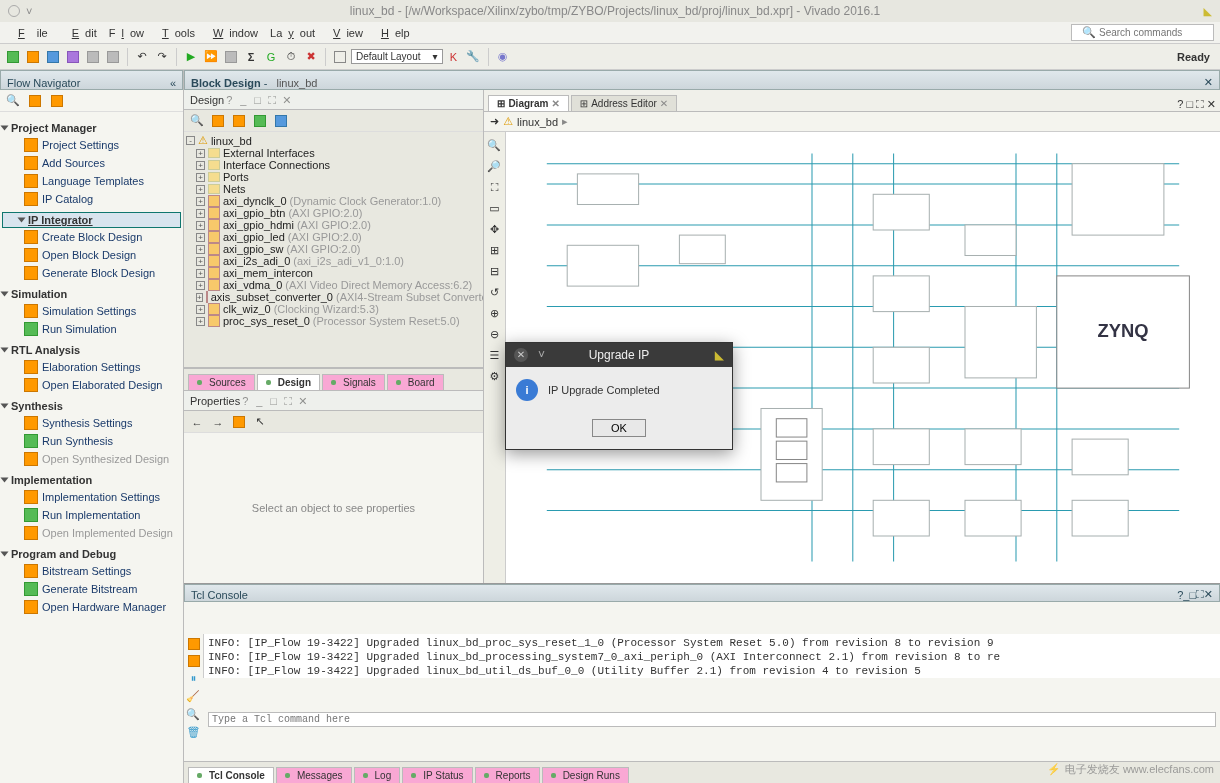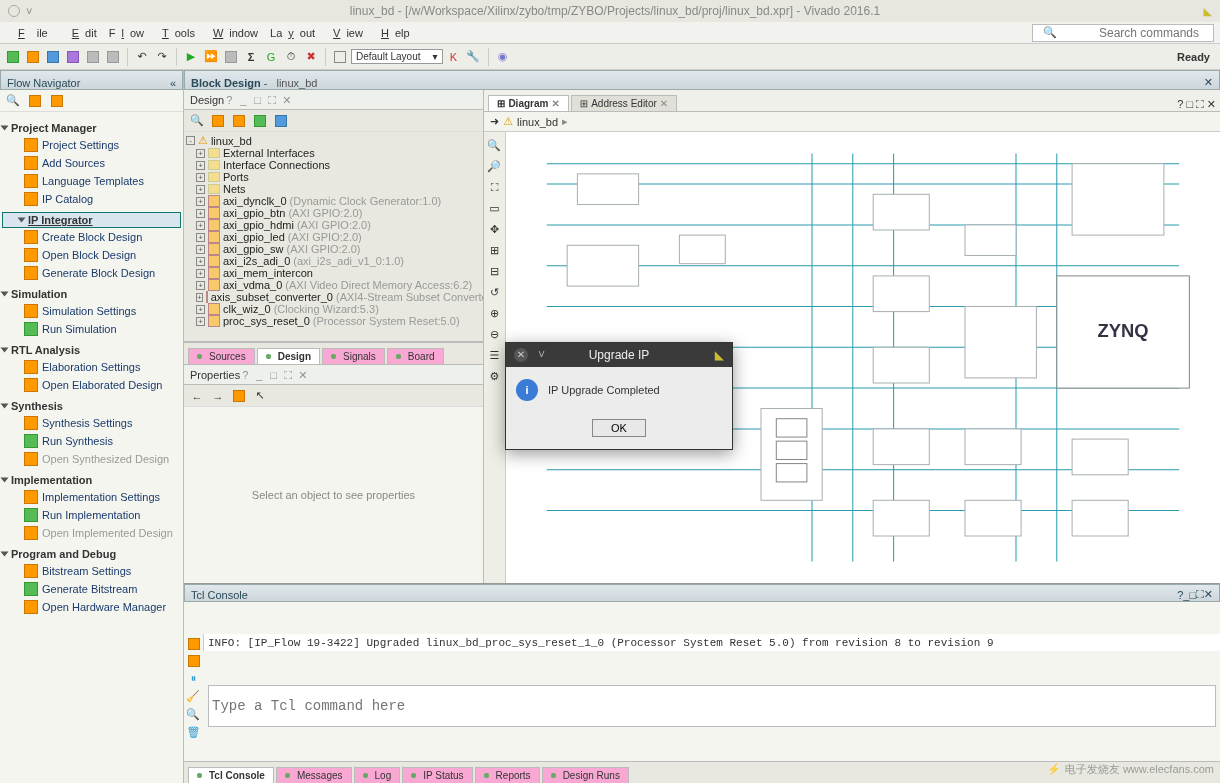--- a/index.html
+++ b/index.html
@@ -6,21 +6,21 @@
 body { width: 1220px; height: 783px; background: #e8e8e0; font-size: 11px; color: #333; overflow: hidden; position: relative; }
 
 .titlebar { height: 22px; background: #e7e7e0; display: flex; align-items: center; padding: 0 8px; color: #888; }
 .titlebar .tbicon { width: 12px; height: 12px; margin-right: 6px; }
 .titlebar .title { flex: 1; text-align: center; font-size: 12px; }
 
 .menubar { height: 22px; background: #f2f2ee; border-bottom: 1px solid #ccc; display: flex; align-items: center; padding: 0 6px; }
 .menubar span { margin: 0 6px; cursor: default; }
 .menubar .u { text-decoration: underline; }
 .menubar .search { margin-left: auto; display: flex; align-items: center; border:1px solid #bbb; background:#fff; padding:1px 4px; }
-.menubar .search input { border:none; outline:none; font-size:12px; width:110px;margin-left:39px; }
+.menubar .search input { border:none; outline:none; font-size:10px; width:110px; }
 
 .toolbar { height: 26px; background: #eeeee8; border-bottom:1px solid #ccc; display:flex; align-items:center; padding:0 4px; gap:2px; }
 .tbtn { width:18px; height:18px; display:inline-flex; align-items:center; justify-content:center; border:1px solid transparent; }
 .sep { width:1px; height:18px; background:#ccc; margin:0 3px; }
 .layout-sel { border:1px solid #999; background:#fff; padding:1px 4px; font-size:10px; display:flex; align-items:center; }
 .status-ready { margin-left:auto; font-weight:bold; padding-right:6px; }
 
 .main { display:flex; height: calc(783px - 22px - 22px - 26px); }
 
 .flownav { width: 184px; background:#f5f5f0; border-right:1px solid #bbb; display:flex; flex-direction:column; }
@@ -52,39 +52,39 @@
 .cuticon { width:12px; height:12px; background:#f7c96b; border:1px solid #b88; }
 .folicon { width:12px; height:10px; background:#f5dd8f; border:1px solid #cc9; }
 .ipname { color:#222; }
 .ipdesc { color:#999; }
 
 .tabbar { height:22px; background:#e8e8e0; border-top:1px solid #bbb; display:flex; align-items:flex-end; padding:0 4px; }
 .tab { border:1px solid #bbb; border-bottom:none; background:#f9a8d4; padding:2px 8px; margin-right:2px; font-size:10px; display:flex; align-items:center; gap:3px; }
 .tab.sel { background:#fff; font-weight:bold; }
 
 .props { display:flex; flex-direction:column; border-top:1px solid #bbb; }
-.props .body { height:176px; background:#f5f5f0; display:flex; align-items:center; justify-content:center; color:#888; }
+.props .body { height:150px; background:#f5f5f0; display:flex; align-items:center; justify-content:center; color:#888; }
 
 .canvascol { flex:1; display:flex; flex-direction:column; background:#f0f0ea; }
 .canvas-tabs { height:22px; border-bottom:1px solid #bbb; display:flex; align-items:flex-end; padding:2px 4px 0 4px; }
 .canvas-tabs .tab { background:#e0e0d8; }
 .canvas-tabs .tab.sel { background:#fff; }
 .canvas-tabs .right { margin-left:auto; display:flex; gap:3px; }
 .bc { height:20px; background:#f4f4ee; border-bottom:1px solid #ccc; display:flex; align-items:center; padding:0 6px; gap:4px; }
 .canvasrow { flex:1; display:flex; min-height:0; }
 .canvastools { width:22px; background:#eeeee6; border-right:1px solid #ccc; display:flex; flex-direction:column; align-items:center; gap:3px; padding:4px 0; }
 .canvas { flex:1; background:#fff; position:relative; overflow:hidden; }
 .canvas svg { width:100%; height:100%; }
 
 .console { border-top:1px solid #999; background:#f5f5f0; display:flex; flex-direction:column; height:200px;gap:32px; }
 .console .chdr { height:18px; }
 .console .cbody { flex:1; display:flex; min-height:0; }
 .console .ctools { width:20px; border-right:1px solid #ccc; display:flex; flex-direction:column; align-items:center; gap:3px; padding:3px 0; }
 .console pre { flex:1; overflow:auto; background:#fff; font-family:"Courier New",monospace; font-size:11px; padding:2px 4px; white-space:pre; line-height:14px; }
-.console input.cmd { border:1px solid #bbb; margin:2px 4px 2px 24px; font-family:"Courier New",monospace; font-size:14px; padding:12px 3px; color:#888; }
+.console input.cmd { border:1px solid #bbb; margin:2px 4px 2px 24px; font-family:"Courier New",monospace; font-size:10px; padding:1px 3px; color:#888; }
 
 .dialog { position:absolute; left:505px; top:342px; width:228px; background:#ececec; border:1px solid #333; box-shadow:0 4px 16px rgba(0,0,0,.4); }
 .dialog .dtitle { height:24px; background:#3a3a3a; color:#eee; display:flex; align-items:center; padding:0 8px; font-size:12px; }
 .dialog .dtitle .x { width:14px; height:14px; border-radius:7px; background:#555; color:#ccc; text-align:center; line-height:13px; margin-right:6px; font-size:10px; }
 .dialog .dtitle .dd { margin-right:auto; margin-left:4px; color:#aaa; }
 .dialog .dtitle .ttext { position:absolute; left:50%; transform:translateX(-50%); }
 .dialog .dbody { padding:12px 10px; display:flex; align-items:center; gap:10px; }
 .dialog .dinfo { width:22px; height:22px; border-radius:11px; background:#3a7bd5; color:#fff; font-weight:bold; text-align:center; line-height:22px; }
 .dialog .dbtn { text-align:center; padding:6px 0 12px 0; }
 .dialog button { padding:2px 18px; border:1px solid #888; background:#e8e8e8; font-size:11px; }

